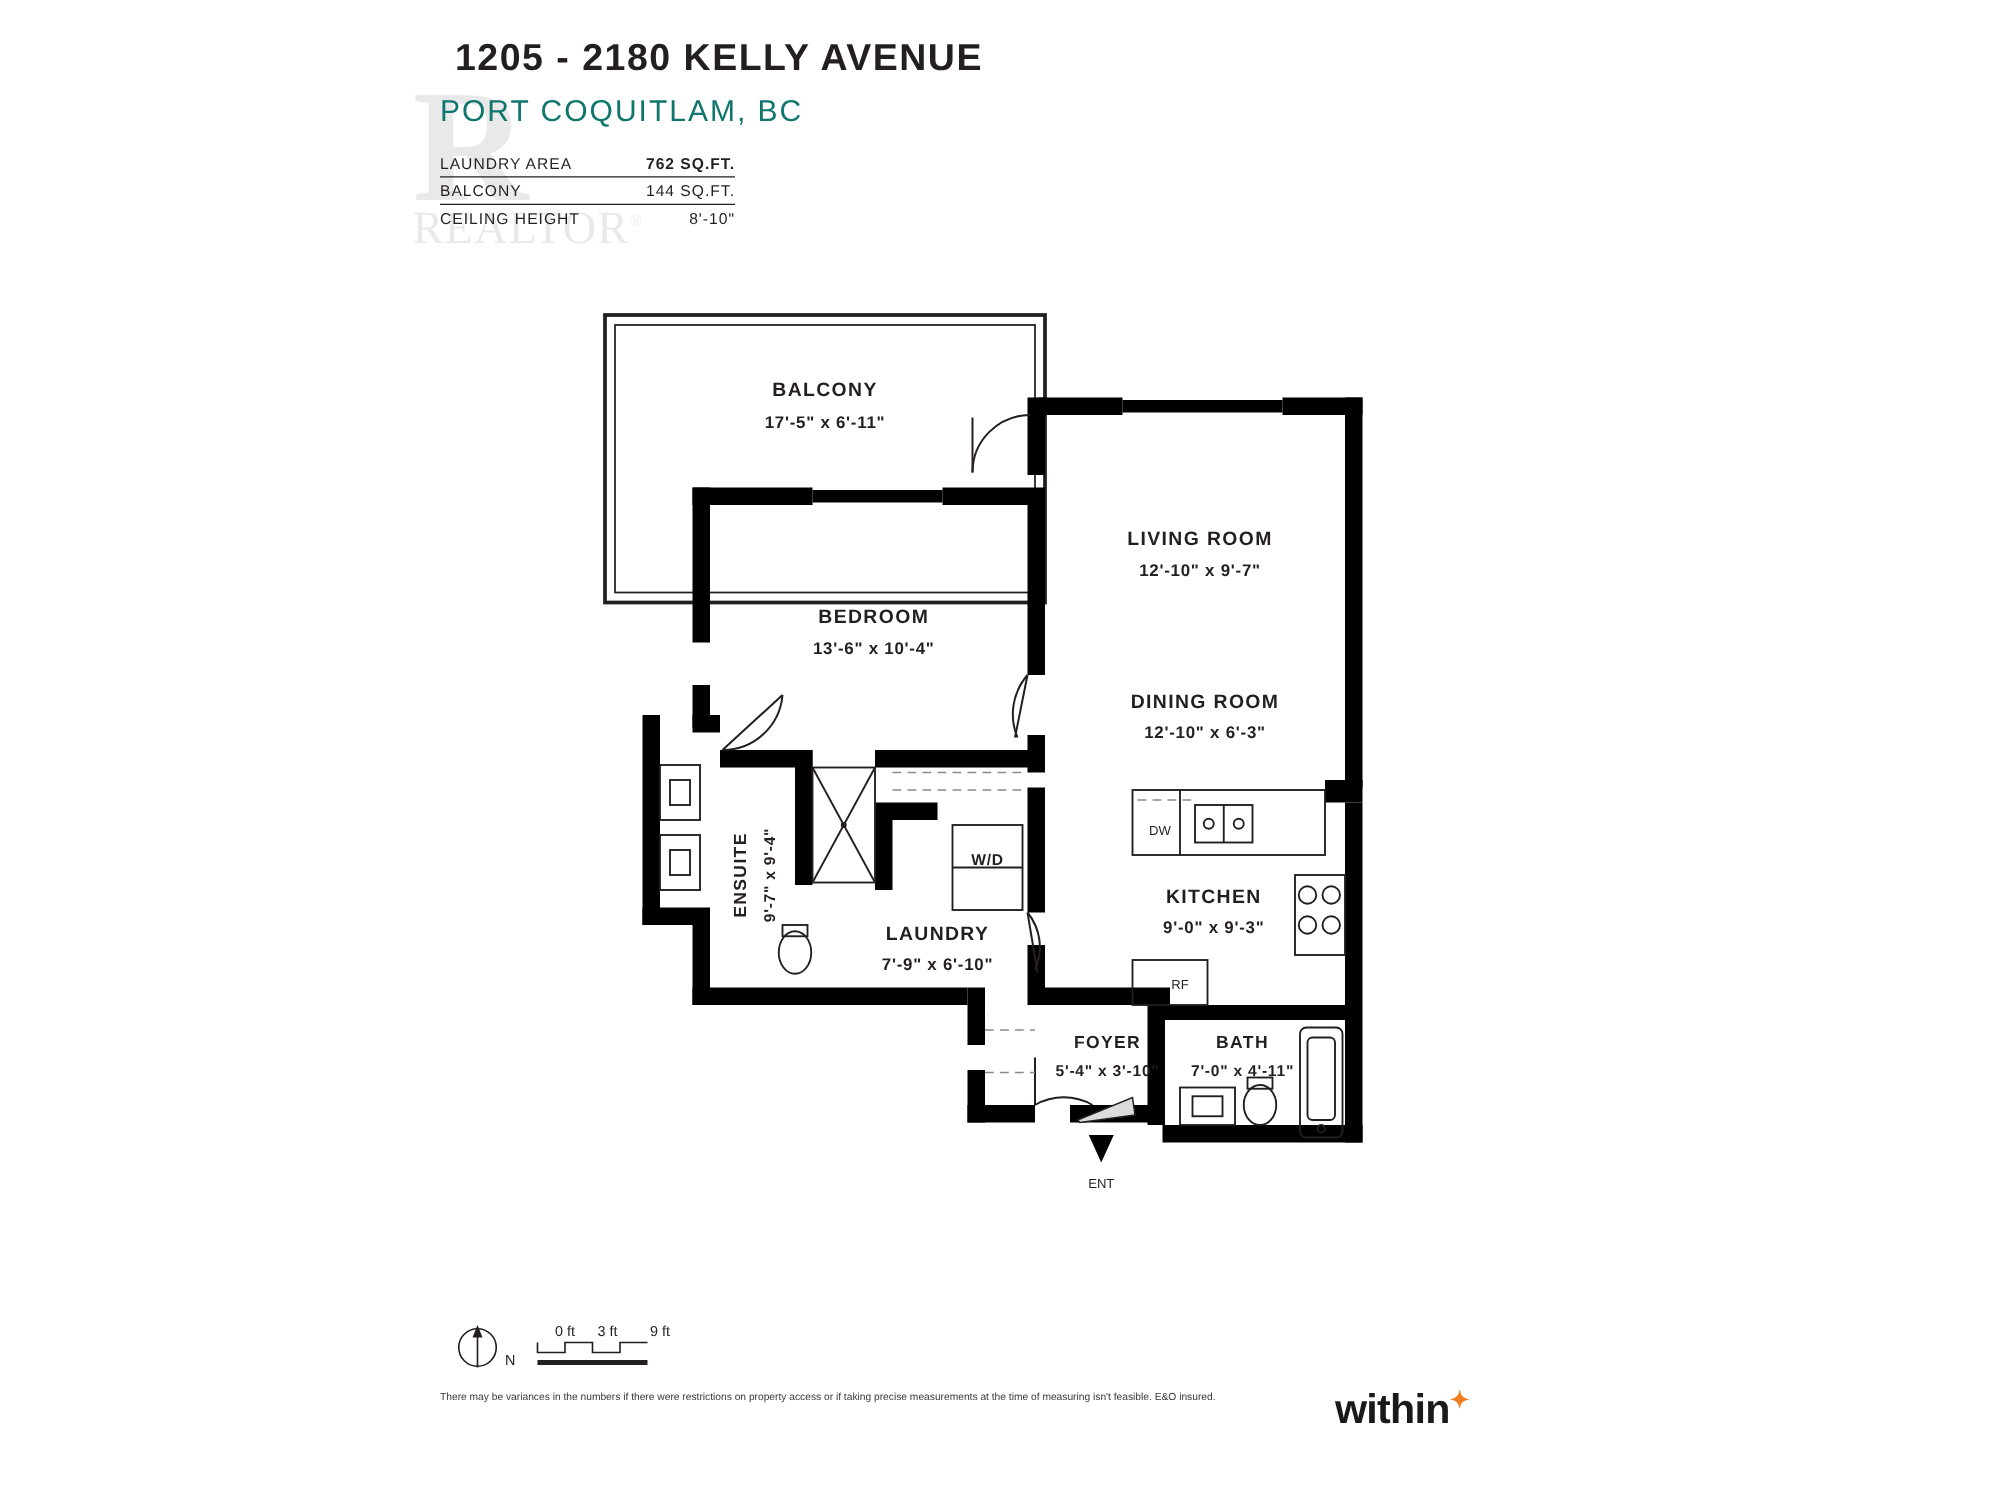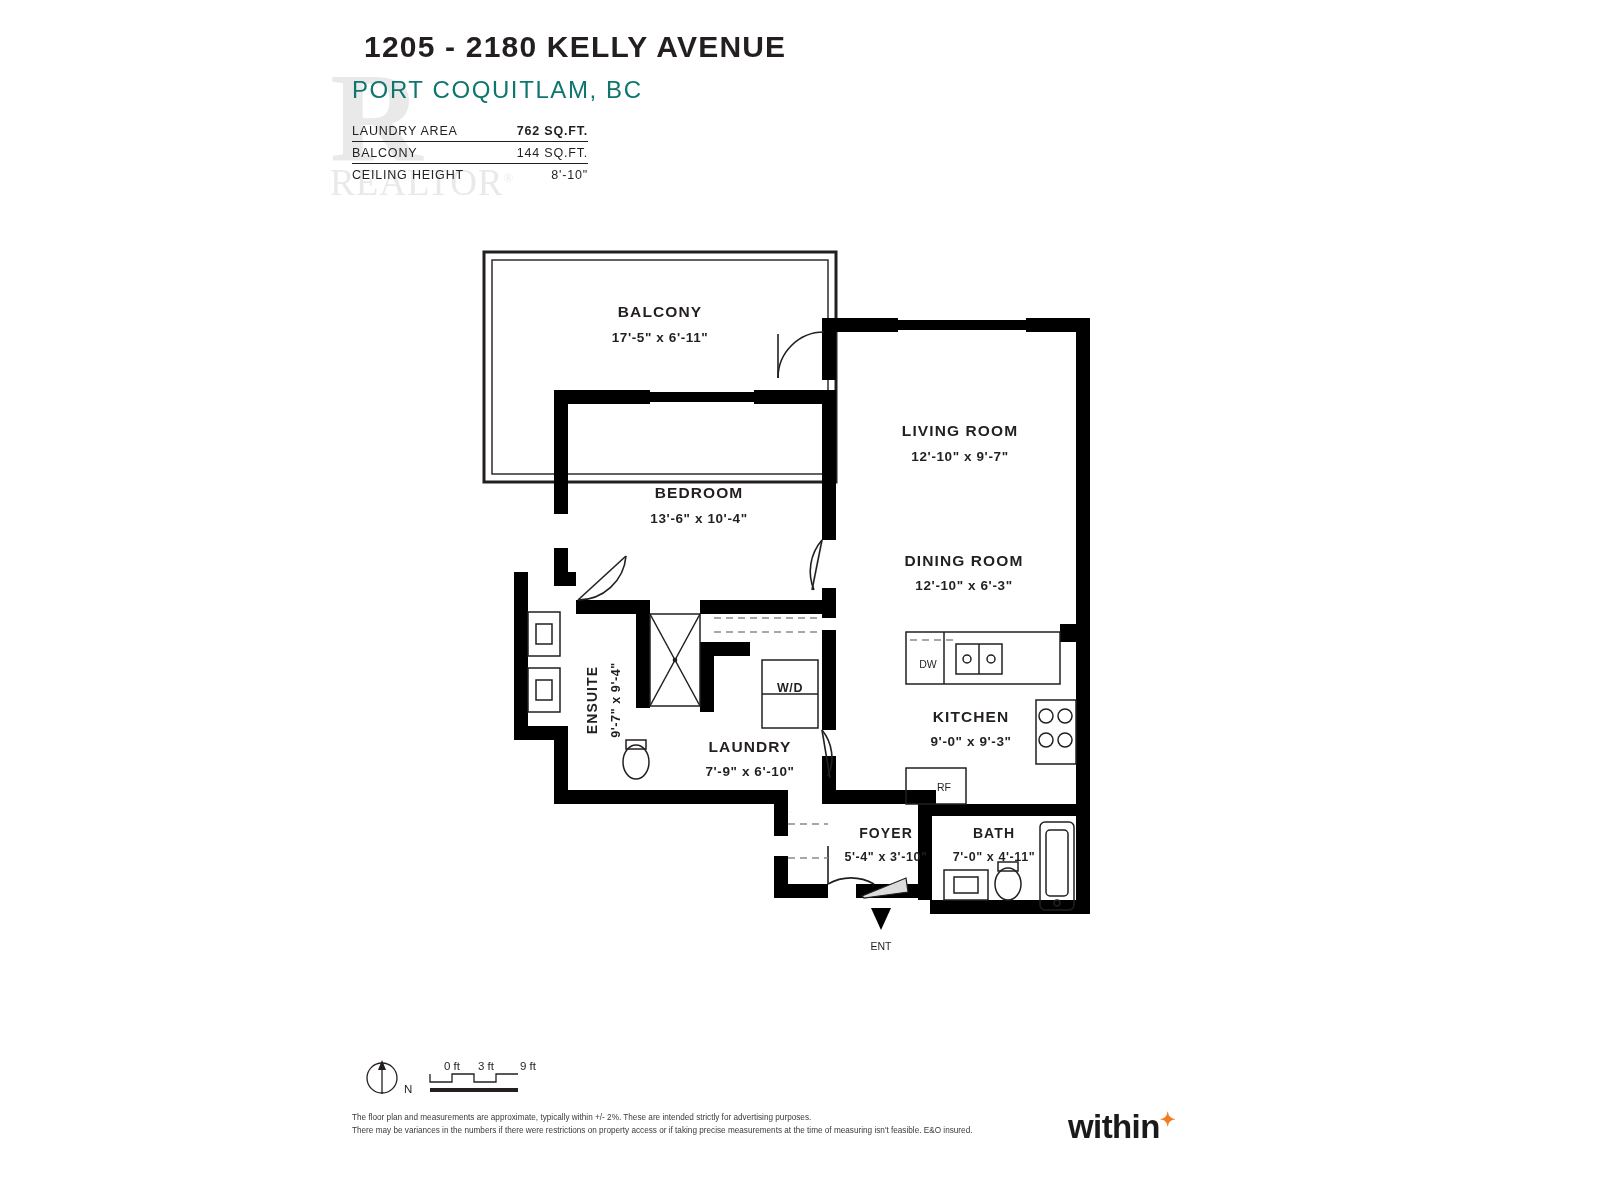--- a/index.html
+++ b/index.html
@@ -364,19 +364,18 @@
     <path d="M 70 24 L 70 32 L 92 32 L 92 24 L 114 24 L 114 32 L 136 32 L 136 24 L 158 24"></path>
   </g>
   <rect x="70" y="38" width="88" height="4" fill="#231f20"></rect>
 </svg>
 <div class="scale-label" style="left:404px; top:1083px;">N</div>
 <div class="scale-label" style="left:444px; top:1060px;">0 ft</div>
 <div class="scale-label" style="left:478px; top:1060px;">3 ft</div>
 <div class="scale-label" style="left:520px; top:1060px;">9 ft</div>
 
 <div class="disclaimer">
-  <div>The floor plan and measurements are approximate, typically within +/- 2%. These are intended strictly for advertising purposes.</div>
   <div>There may be variances in the numbers if there were restrictions on property access or if taking precise measurements at the time of measuring isn't feasible. E&amp;O insured.</div>
 </div>
 
 <div class="keyplan">
   <span>within</span><span class="dot">✦</span>
 </div>
 
 </body></html>

